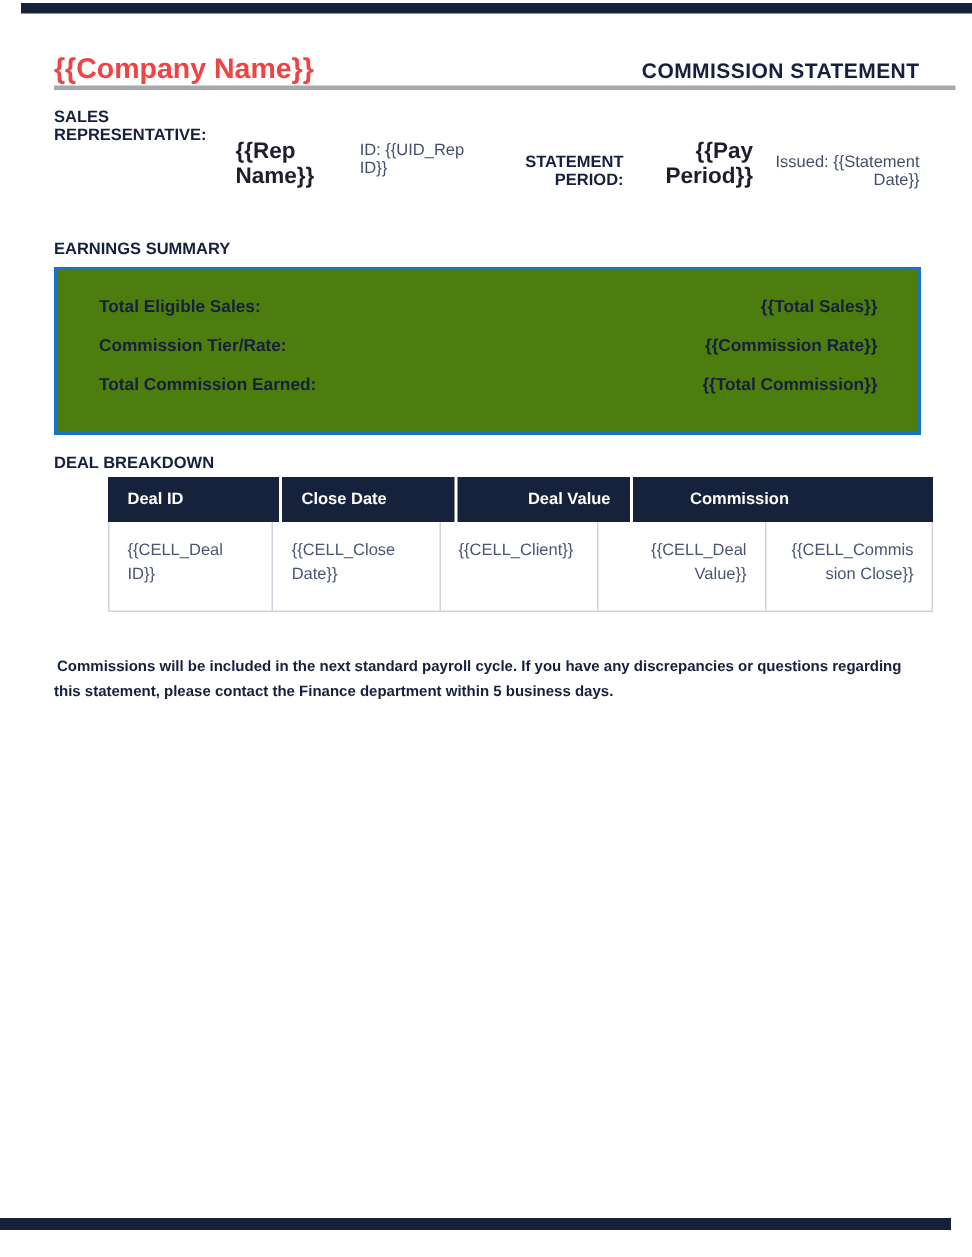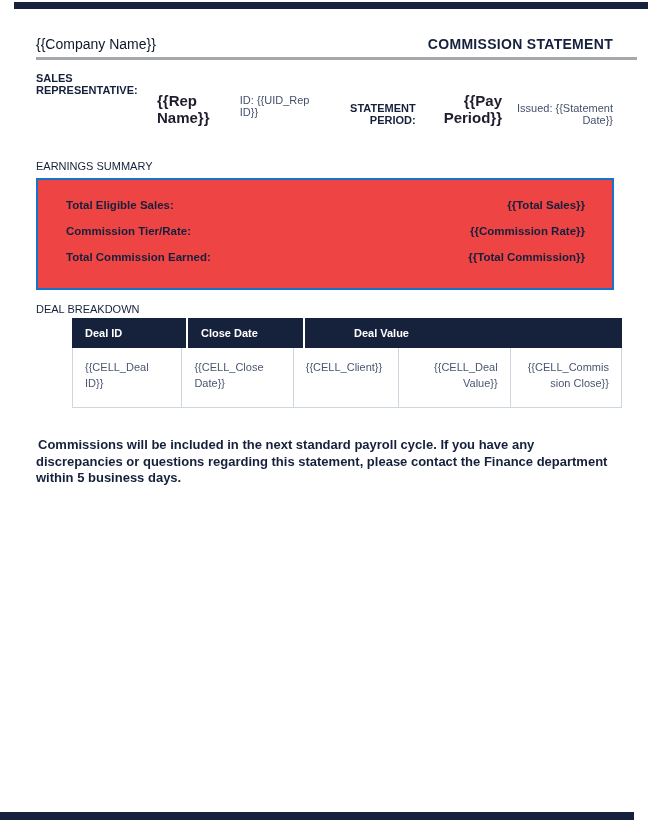--- a/index.html
+++ b/index.html
@@ -5,57 +5,57 @@
   html,body{margin:0;padding:0;background:#fff;}
   .page{
     position:relative;width:648px;height:838px;background:#ffffff;
     font-family:"Liberation Sans",sans-serif;color:#15203c;overflow:hidden;
   }
   .accent-bar{position:absolute;background:#16213c;}
   .accent-bar.top{left:14px;top:2px;width:634px;height:7px;}
   .accent-bar.bottom{left:0;top:812px;width:634px;height:8px;}
 
   .doc-header{position:absolute;left:36px;top:36px;width:577px;display:flex;justify-content:space-between;align-items:baseline;}
-  .company-name{font-size:14px;font-weight:normal;color:#0f172a;}
+  .company-name{font-size:19px;font-weight:bold;color:#ef4444;}
   .doc-title{font-size:14px;font-weight:bold;color:#15203c;letter-spacing:.3px;}
 
   .header-rule{position:absolute;left:36px;top:57px;width:601px;height:3px;background:#a6a8ab;}
 
   .rep-section{position:absolute;left:36px;top:72px;width:577px;display:flex;justify-content:space-between;}
   .rep-col{display:flex;flex-direction:row;}
   .rep-col.right{text-align:right;align-items:flex-end;}
   .small-label{font-size:11px;font-weight:bold;color:#15203c;}
   .rep-name{font-size:15px;font-weight:bold;color:#1d1d2e;margin-top:20px;}
   .rep-meta{font-size:11px;color:#44506a;margin-top:22px;}
 
-  .section-heading{position:absolute;left:36px;font-size:11px;font-weight:normal;color:#15203c;}
+  .section-heading{position:absolute;left:36px;font-size:11px;font-weight:bold;color:#15203c;}
   .heading-earnings{top:160px;}
   .heading-deals{top:303px;}
 
   .summary-box{
     position:absolute;left:36px;top:178px;width:578px;height:112px;box-sizing:border-box;
-    border:2px solid #1573cb;background:#ef4444;padding:19px 27px 0 28px;
+    border:2px solid #1573cb;background:#4d7c0f;padding:19px 27px 0 28px;
   }
   .summary-row{display:flex;justify-content:space-between;margin-bottom:14px;font-size:11.5px;font-weight:bold;color:#15203c;}
 
   .deal-table{position:absolute;left:36px;top:318px;width:586px;box-sizing:border-box;padding-left:36px;}
   .thead{display:flex;background:#16213b;height:30px;}
   .th{box-sizing:border-box;display:flex;align-items:center;color:#ffffff;font-size:11px;font-weight:bold;padding:0 13px;}
   .th:not(:last-child){border-right:2px solid #ffffff;}
   .tbody-row{display:flex;border:1px solid #cdd5de;border-top:none;height:60px;box-sizing:border-box;background:#fff;}
   .td{box-sizing:border-box;font-size:11px;color:#4a5670;padding:12px 12px;line-height:1.45;overflow-wrap:anywhere;}
   .td:not(:last-child){border-right:1px solid #cdd5de;}
   .c0{width:116px;} .c1{width:117px;} .c2{width:111px;} .c3{width:117px;} .c4{width:117px;}
   .tbody-row .c0{width:115px;} .tbody-row .c4{width:116px;}
   .al{justify-content:flex-start;text-align:left;}
   .ar{justify-content:flex-end;text-align:right;}
 
   .footer-note{
     position:absolute;left:36px;top:437px;width:578px;
-    font-size:13px;font-weight:bold;color:#15203c;line-height:16.5px;text-indent:2px;
+    font-size:10px;font-weight:bold;color:#15203c;line-height:16.5px;text-indent:2px;
   }
 </style>
 </head>
 <body>
 
 <div class="page">
 
   <div class="accent-bar top"></div>
   <div class="accent-bar bottom"></div>
 
@@ -96,20 +96,21 @@
     </div>
   </div>
 
   <div class="section-heading heading-deals">DEAL BREAKDOWN</div>
 
   <div class="deal-table">
     <div class="thead">
       <div class="th c0 al">Deal ID</div>
       <div class="th c1 al">Close Date</div>
       <div class="th c3 ar">Deal Value</div>
+      <div class="th c4 ar">Commission</div>
     </div>
     <div class="tbody-row">
       <div class="td c0 al">{{CELL_Deal ID}}</div>
       <div class="td c1 al">{{CELL_Close Date}}</div>
       <div class="td c2 al">{{CELL_Client}}</div>
       <div class="td c3 ar">{{CELL_Deal Value}}</div>
       <div class="td c4 ar">{{CELL_Commission Close}}</div>
     </div>
   </div>
 

